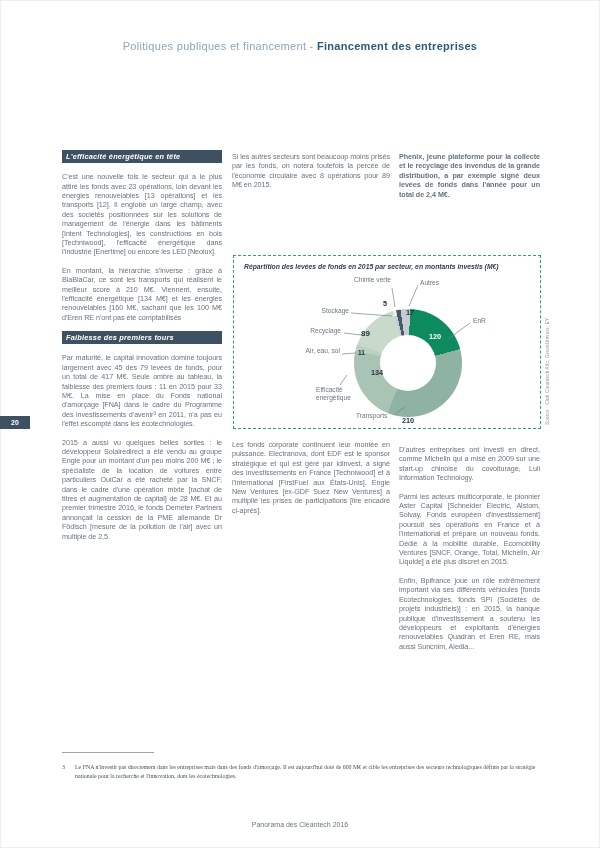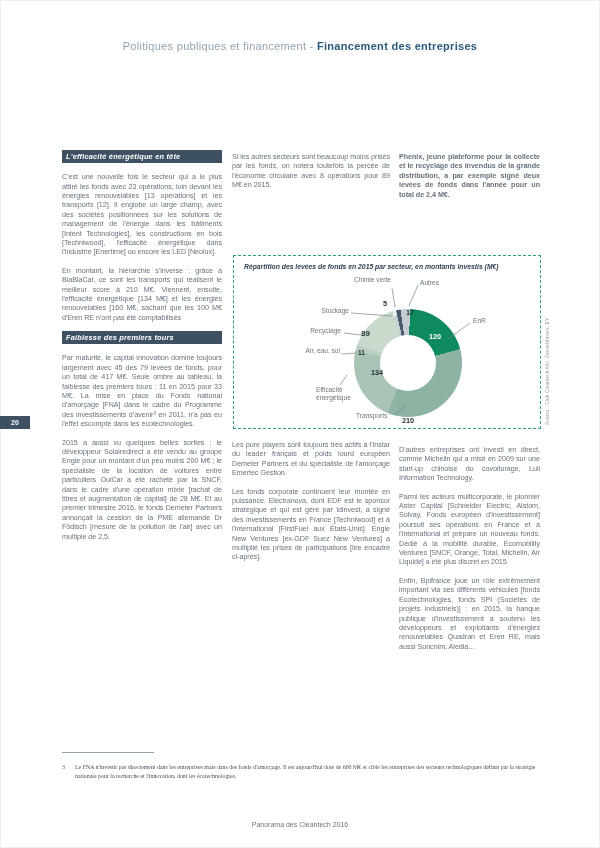--- a/index.html
+++ b/index.html
@@ -99,21 +99,20 @@
   <div class="cv w" style="left:195px;top:77px;">120</div>
   <div class="cv big" style="left:127px;top:74px;">89</div>
   <div class="cv" style="left:124px;top:94px;font-size:6.6px;">11</div>
   <div class="cv" style="left:112px;top:113px;margin-left:25px;">134</div>
   <div class="cv" style="left:168px;top:129px;margin-top:32px;">210</div>
 </div>
 
 <div class="chart-source">Source : Club Cleantech Afic, GreenUnivers, EY</div>
 
 <div class="col" style="left:232px;top:440px;width:158px;">
-  <p>Les pure players sont toujours très actifs à l'instar du leader français et poids lourd européen Demeter Partners et du spécialiste de l'amorçage Emertec Gestion.</p>
   <p>Les fonds corporate continuent leur montée en puissance. Electranova, dont EDF est le sponsor stratégique et qui est géré par Idinvest, a signé des investissements en France [Techniwood] et à l'international [FirstFuel aux États-Unis]. Engie New Ventures [ex-GDF Suez New Ventures] a multiplié les prises de participations [lire encadré ci-après].</p>
 </div>
 
 <div class="col" style="left:399px;top:445px;width:141px;">
   <p>D'autres entreprises ont investi en direct, comme Michelin qui a misé en 2009 sur une start-up chinoise du covoiturage, Luli Information Technology.</p>
   <p>Parmi les acteurs multicorporate, le pionnier Aster Capital [Schneider Electric, Alstom, Solvay, Fonds européen d'investissement] poursuit ses opérations en France et à l'international et prépare un nouveau fonds. Dédié à la mobilité durable, Ecomobility Ventures [SNCF, Orange, Total, Michelin, Air Liquide] a été plus discret en 2015.</p>
   <p>Enfin, Bpifrance joue un rôle extrêmement important via ses différents véhicules [fonds Ecotechnologies, fonds SPI (Sociétés de projets industriels)] : en 2015, la banque publique d'investissement a soutenu les développeurs et exploitants d'énergies renouvelables Quadran et Eren RE, mais aussi Suncnim, Aledia...</p>
 </div>
 
 <div class="footnote-rule"></div>

